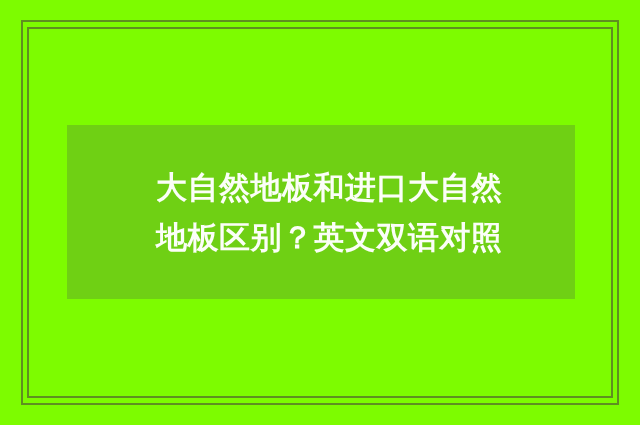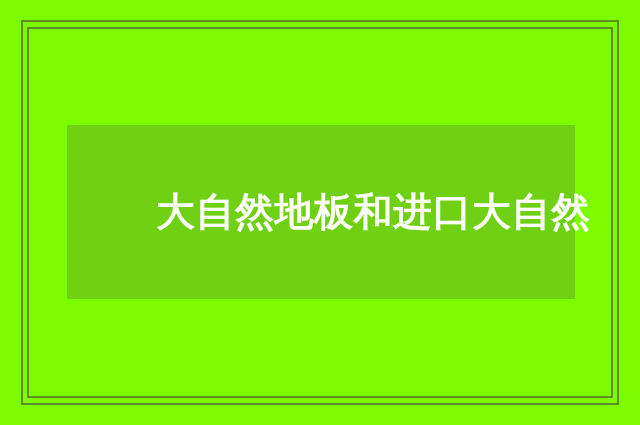--- a/index.html
+++ b/index.html
@@ -55,33 +55,34 @@
     display: flex;
     flex-direction: column;
     justify-content: center;
     align-items: flex-start;
     padding: 0 0 0 89px;
     box-sizing: border-box;
   }
 
   .title-line {
     color: #fbfef7;
-    font-size: 39px;
+    font-size: 31px;
     font-weight: bold;
     line-height: 50px;
     letter-spacing: 0.5px;
     white-space: nowrap;
     font-family: "DejaVu Sans", "Liberation Sans", sans-serif;
   }
 </style>
 </head>
 <body>
 
 <div id="banner-canvas">
 
   <div class="frame frame-outer"></div>
   <div class="frame frame-inner"></div>
 
   <div id="title-panel">
     <div class="title-line">大自然地板和进口大自然</div>
+    <div class="title-line">地板区别？英文双语对照</div>
   </div>
 
 </div>
 
 </body></html>

